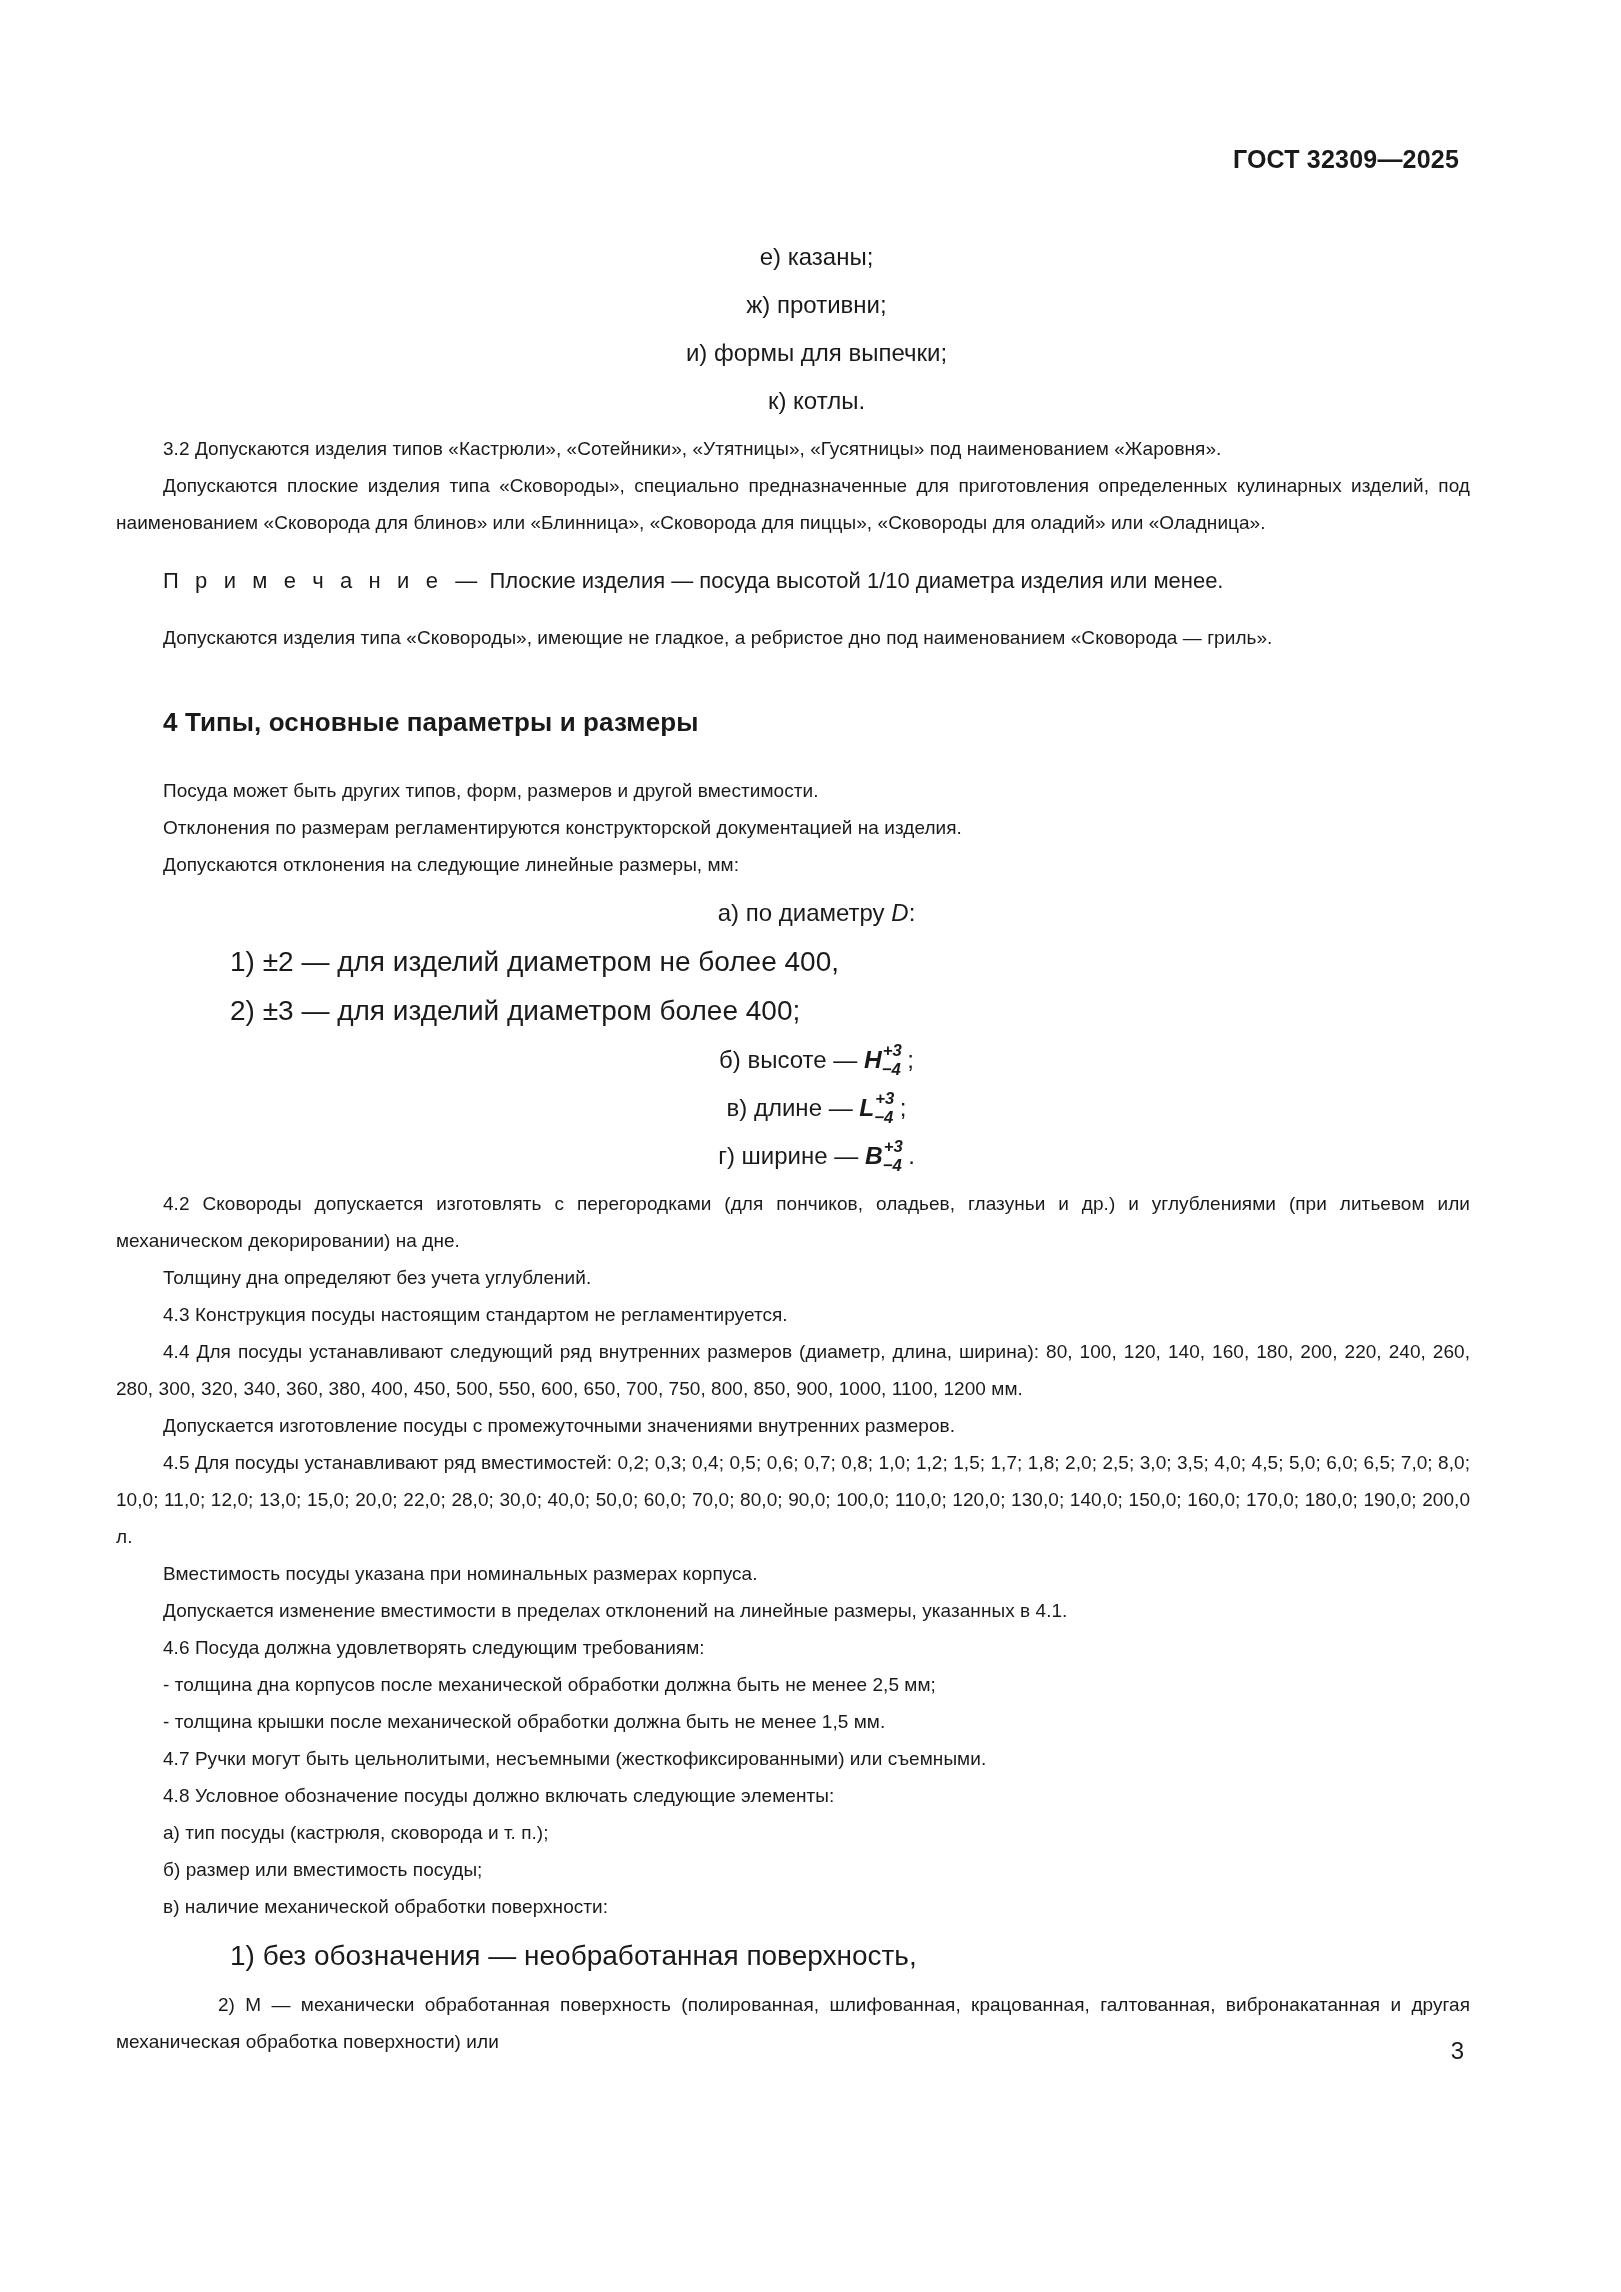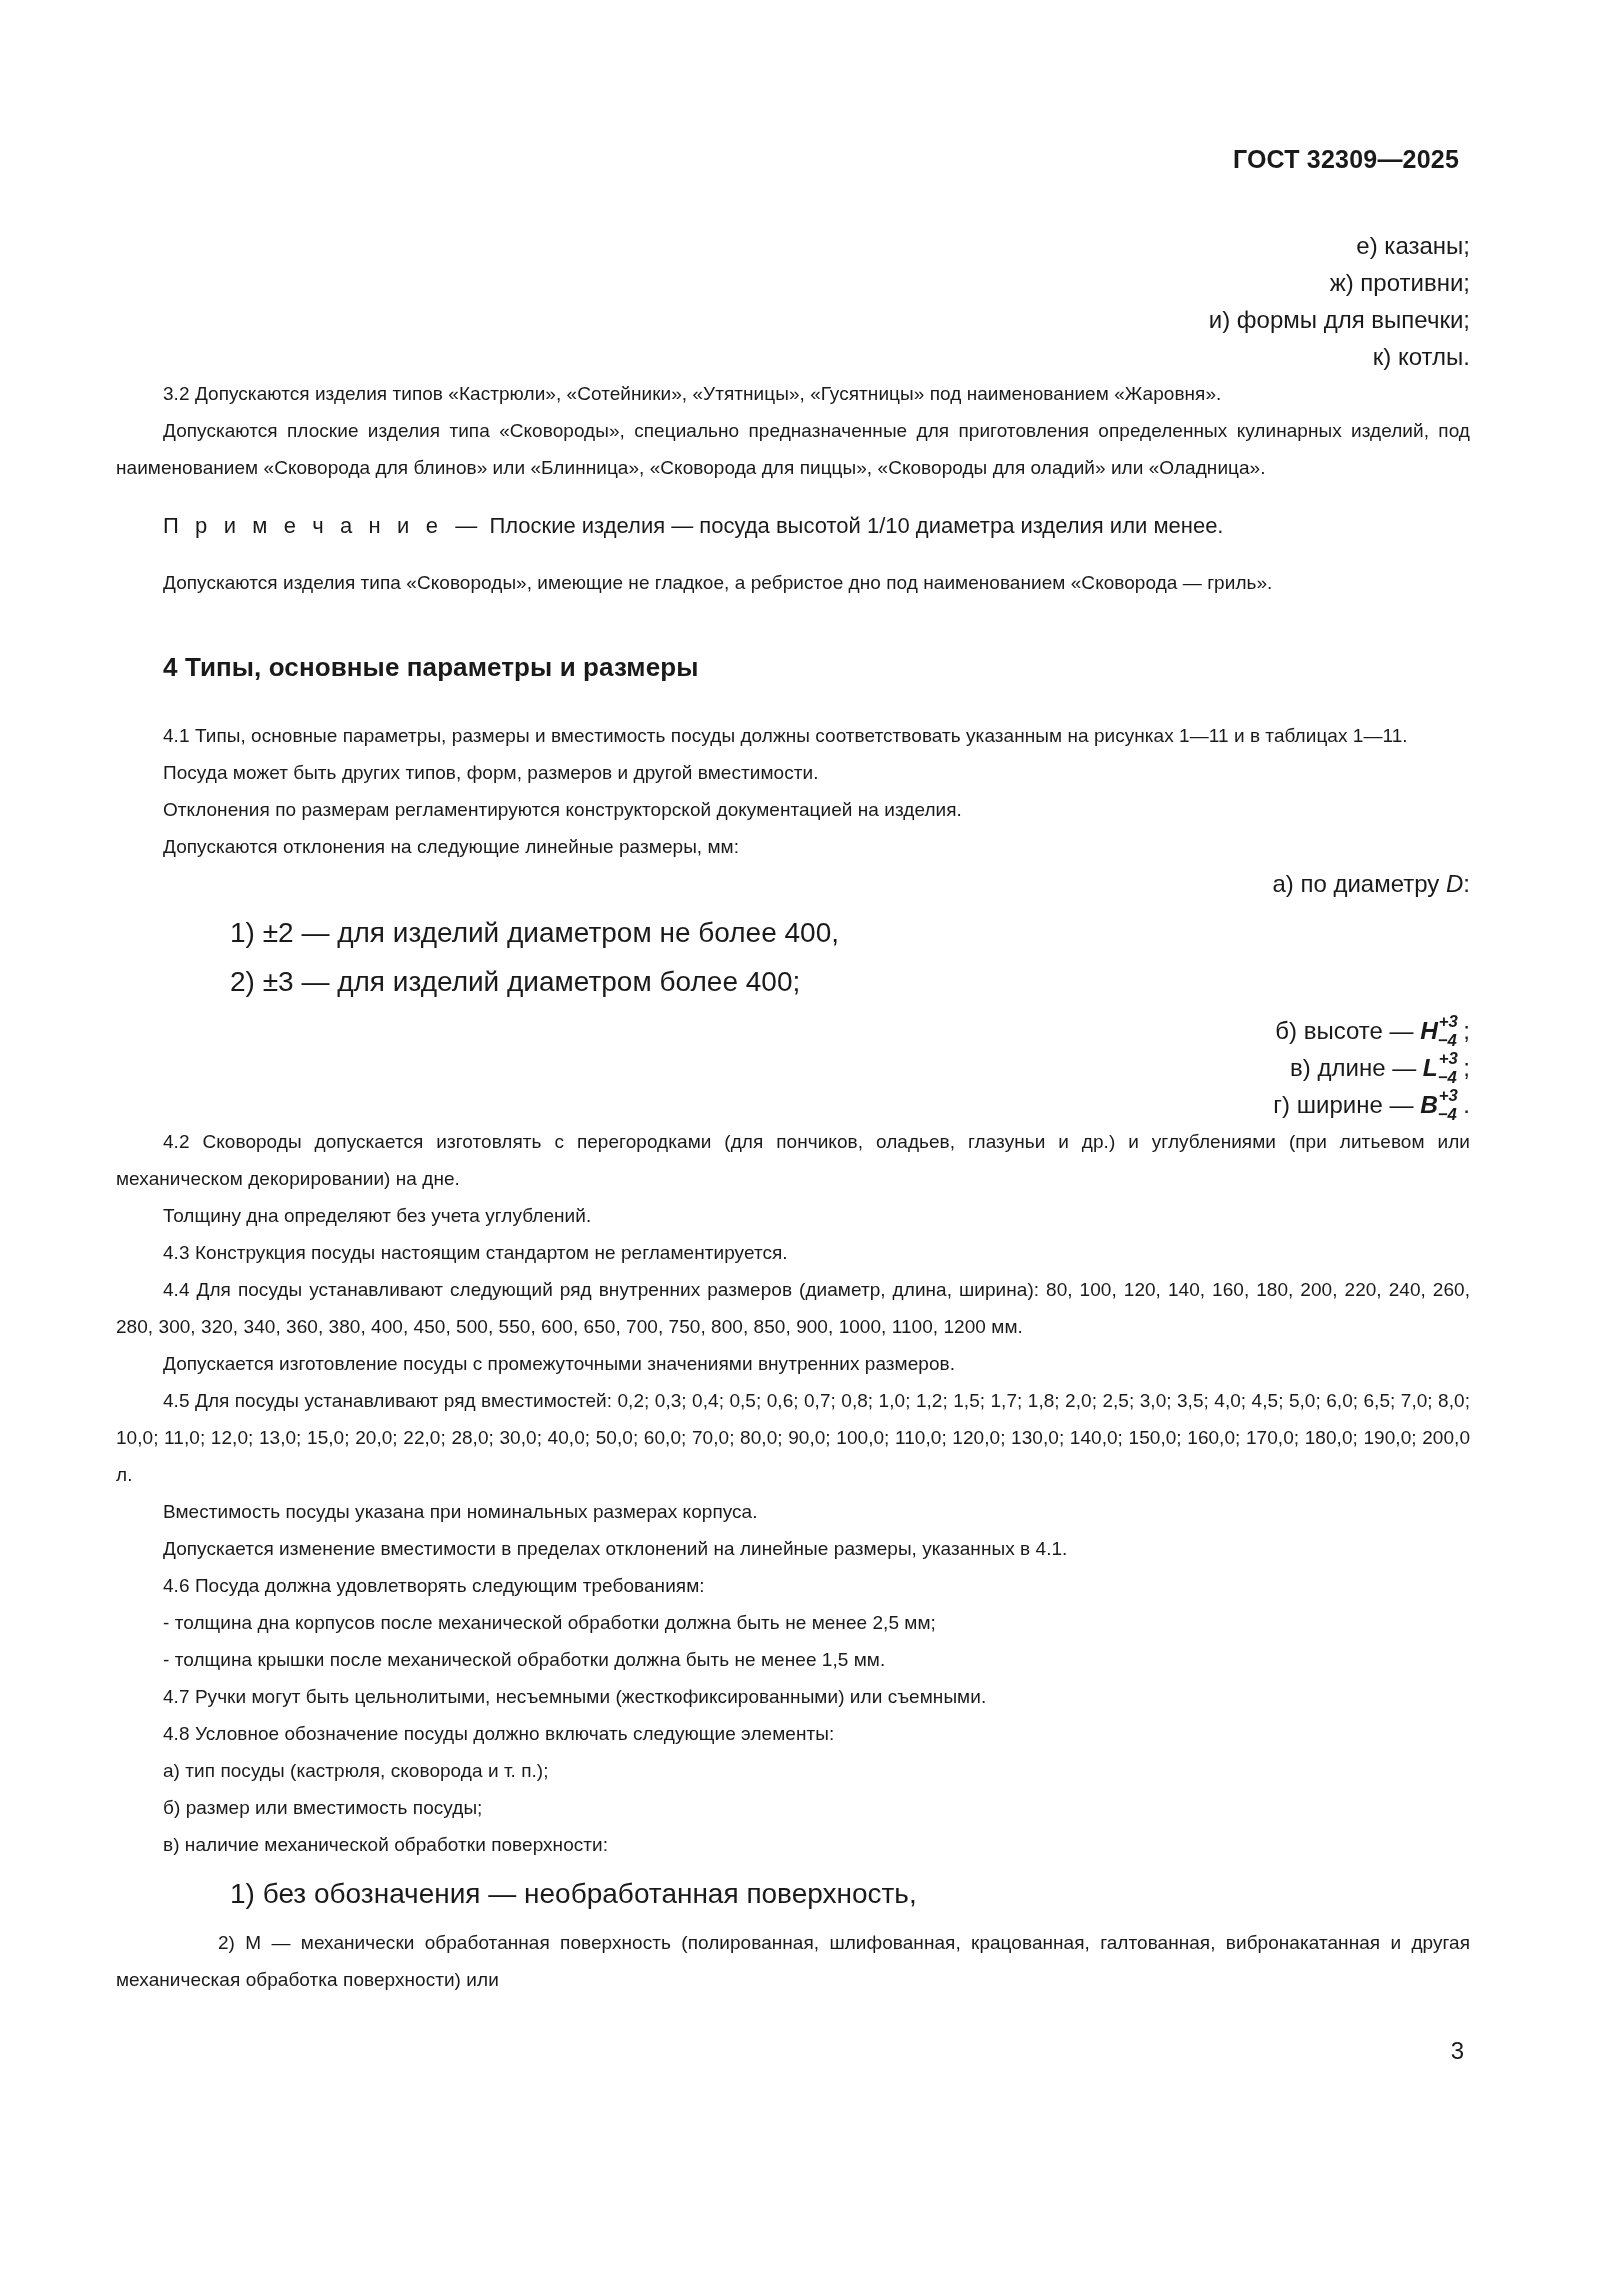--- a/index.html
+++ b/index.html
@@ -52,25 +52,25 @@
     letter-spacing: 0.05px;
     hyphens: none;
   }
   
   p.nj { text-align: left; }
 
   .ind { text-indent: 47px; }
 
   
   p.item {
-    margin: 0;
+    margin: 11px;
     padding-left: 47px;
     font-size: 24px;
     line-height: 37px;
-    text-align: right;
+    text-align: center;
   }
   p.subitem {
     margin: 12px;
     padding-left: 102px;
     font-size: 28px;
     line-height: 37px;
     text-align: left;
   }
 
   
@@ -172,21 +172,20 @@
     <div class="sp-note-top"></div>
     <p class="note"><span class="note-label">П р и м е ч а н и е</span><span>&nbsp; — &nbsp;</span><span>Плоские изделия — посуда высотой 1/10 диаметра изделия или менее.</span></p>
     <div class="sp-note-bot"></div>
 
     <p class="t ind">Допускаются изделия типа «Сковороды», имеющие не гладкое, а ребристое дно под наименованием «Сковорода — гриль».</p>
 
     <div class="sp-head-top"></div>
     <h2 class="sec">4 Типы, основные параметры и размеры</h2>
     <div class="sp-head-bot"></div>
 
-    <p class="t ind">4.1 Типы, основные параметры, размеры и вместимость посуды должны соответствовать указанным на рисунках 1—11 и в таблицах 1—11.</p>
     <p class="t ind nj">Посуда может быть других типов, форм, размеров и другой вместимости.</p>
     <p class="t ind nj">Отклонения по размерам регламентируются конструкторской документацией на изделия.</p>
     <p class="t ind nj">Допускаются отклонения на следующие линейные размеры, мм:</p>
 
     <p class="item"><span>а) по диаметру </span><span class="var">D</span><span>:</span></p>
 
     <p class="subitem">1) ±2 — для изделий диаметром не более 400,</p>
     <p class="subitem">2) ±3 — для изделий диаметром более 400;</p>
 
     <p class="item"><span>б) высоте — </span><span class="formula"><span class="base">H</span><span class="frac"><span class="sup">+3</span><span class="sub">−4</span></span></span><span>;</span></p>

